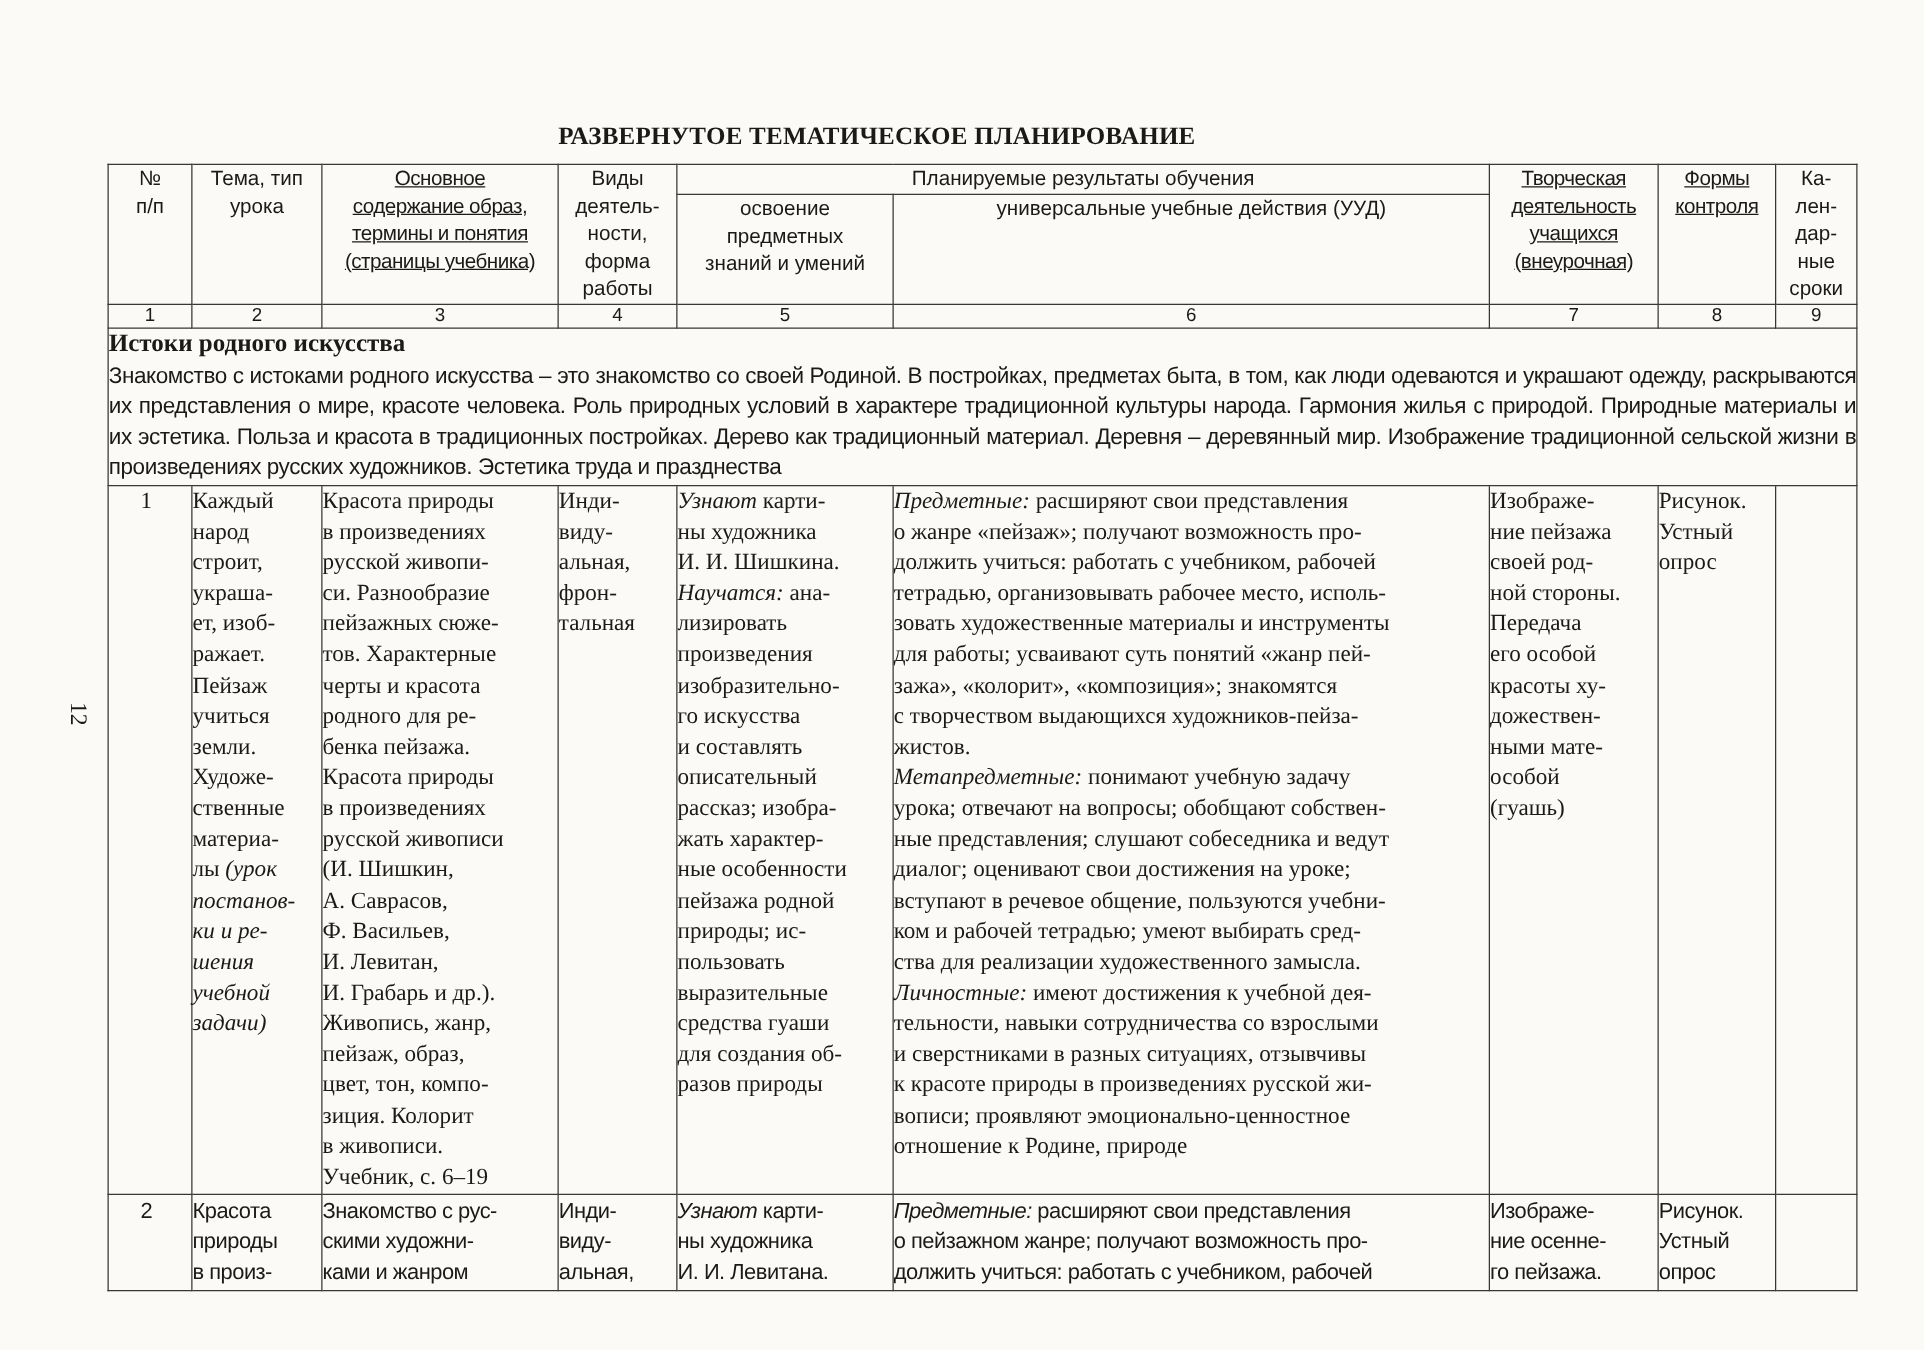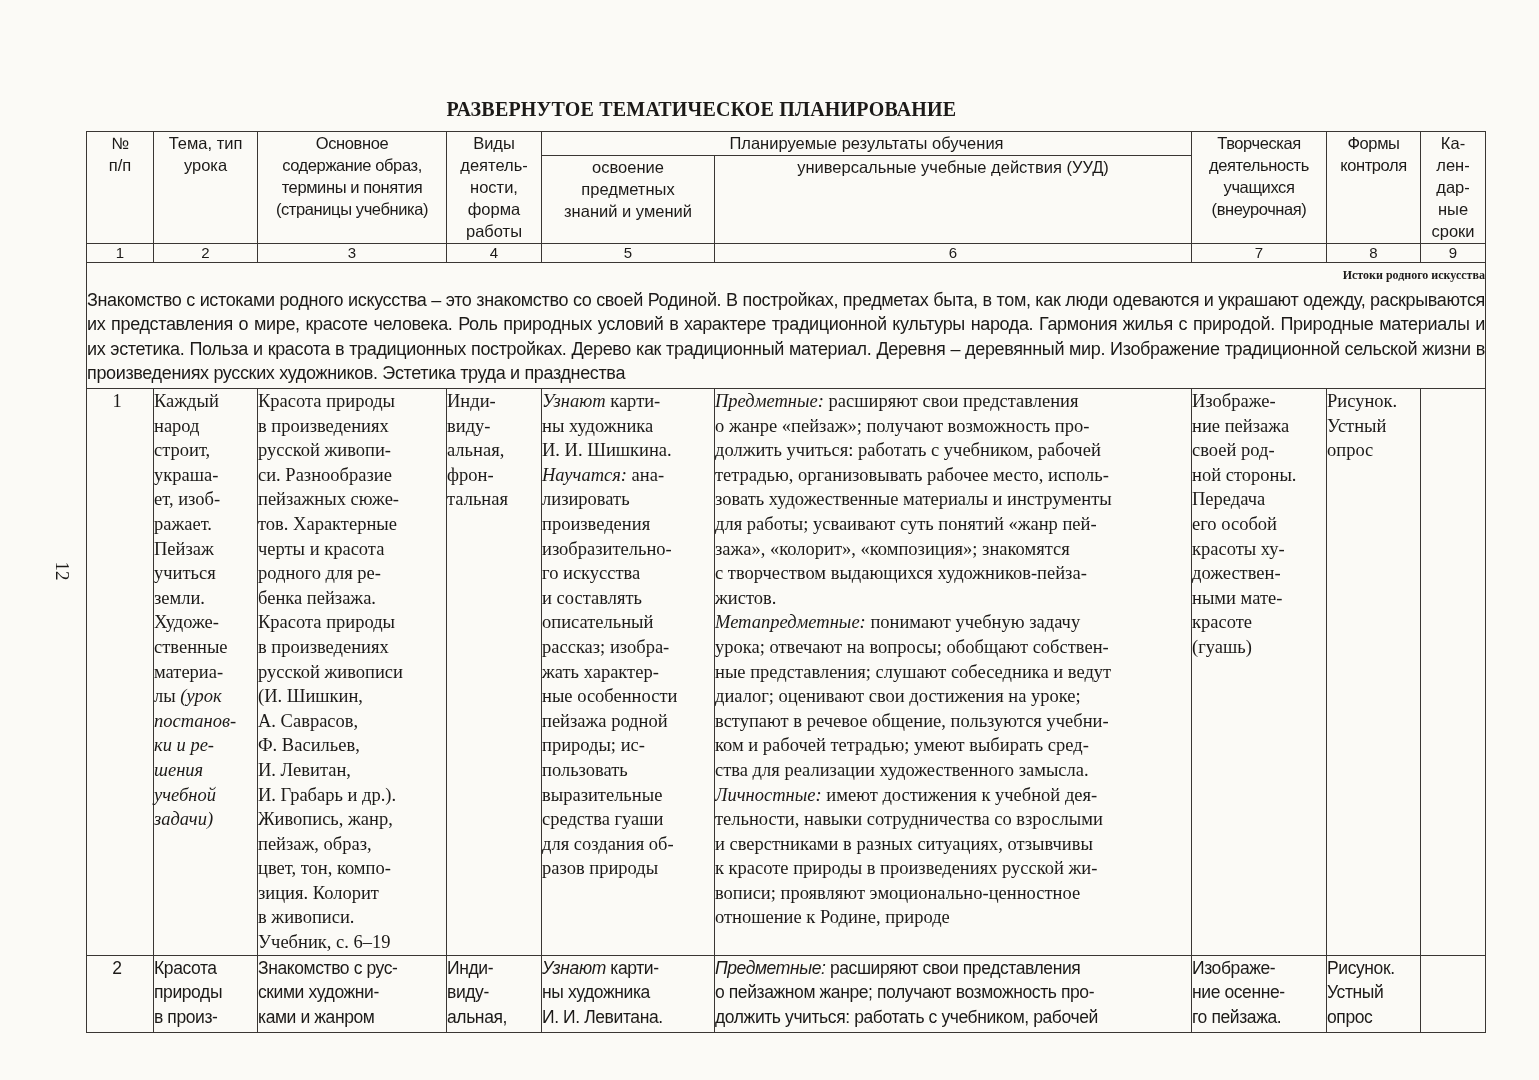--- a/index.html
+++ b/index.html
@@ -26,33 +26,33 @@
     border: 1.6px solid #3a3633;
     padding: 0; vertical-align: top; font-weight: normal;
   }
   
   .hdr th {
     font-family: "Liberation Sans", "DejaVu Sans", sans-serif;
     font-stretch: condensed;
     font-size: 16.5px; line-height: 22px; text-align: center; vertical-align: middle;
     transform-origin: center;
   }
-  .hdr .narrow { letter-spacing: -0.4px; }
+  .hdr .narrow { letter-spacing: -0.4px; text-decoration: underline; }
   .nums td {
     font-family: "Liberation Sans", "DejaVu Sans", sans-serif;
     font-size: 15px; line-height: 18px; text-align: center; vertical-align: middle;
     height: 18px;
   }
   .section td {
     padding: 4px 8px 0 10px;
     font-family: "Liberation Sans", "DejaVu Sans", sans-serif;
     font-size: 18px; line-height: 24.5px;
     text-align: justify; letter-spacing: -0.35px;
   }
-  .section .sec-title { text-align: right; font-weight: bold; font-family: "Liberation Serif", serif; font-size: 12px; letter-spacing: 0; }
+  .section .sec-title { text-align: left; font-weight: bold; font-family: "Liberation Serif", serif; font-size: 20px; letter-spacing: 0; }
   .body-row td {
     font-size: 18.5px; line-height: 24.6px; padding: 3px 4px 6px 9px;
   }
   .body-row td.num { text-align: center; padding-left: 0; padding-right: 6px; }
   .body-row2 td {
     font-family: "Liberation Sans", "DejaVu Sans", sans-serif;
     font-size: 17.5px; line-height: 24.6px; padding: 3px 4px 0 9px;
     letter-spacing: -0.4px;
   }
   .body-row2 td.num { text-align: center; padding-left: 0; padding-right: 6px; }
@@ -257,21 +257,21 @@
     <td>
       <span class="line">Изображе-</span>
           <span class="line">ние пейзажа</span>
           <span class="line">своей род-</span>
           <span class="line">ной стороны.</span>
           <span class="line">Передача</span>
           <span class="line">его особой</span>
           <span class="line">красоты ху-</span>
           <span class="line">дожествен-</span>
           <span class="line">ными мате-</span>
-          <span class="line">красоте</span>
+          <span class="line">особой</span>
           <span class="line">(гуашь)</span>
     </td>
     <td>
       <span class="line">Рисунок.</span>
           <span class="line">Устный</span>
           <span class="line">опрос</span>
     </td>
     <td></td>
   </tr>
 

